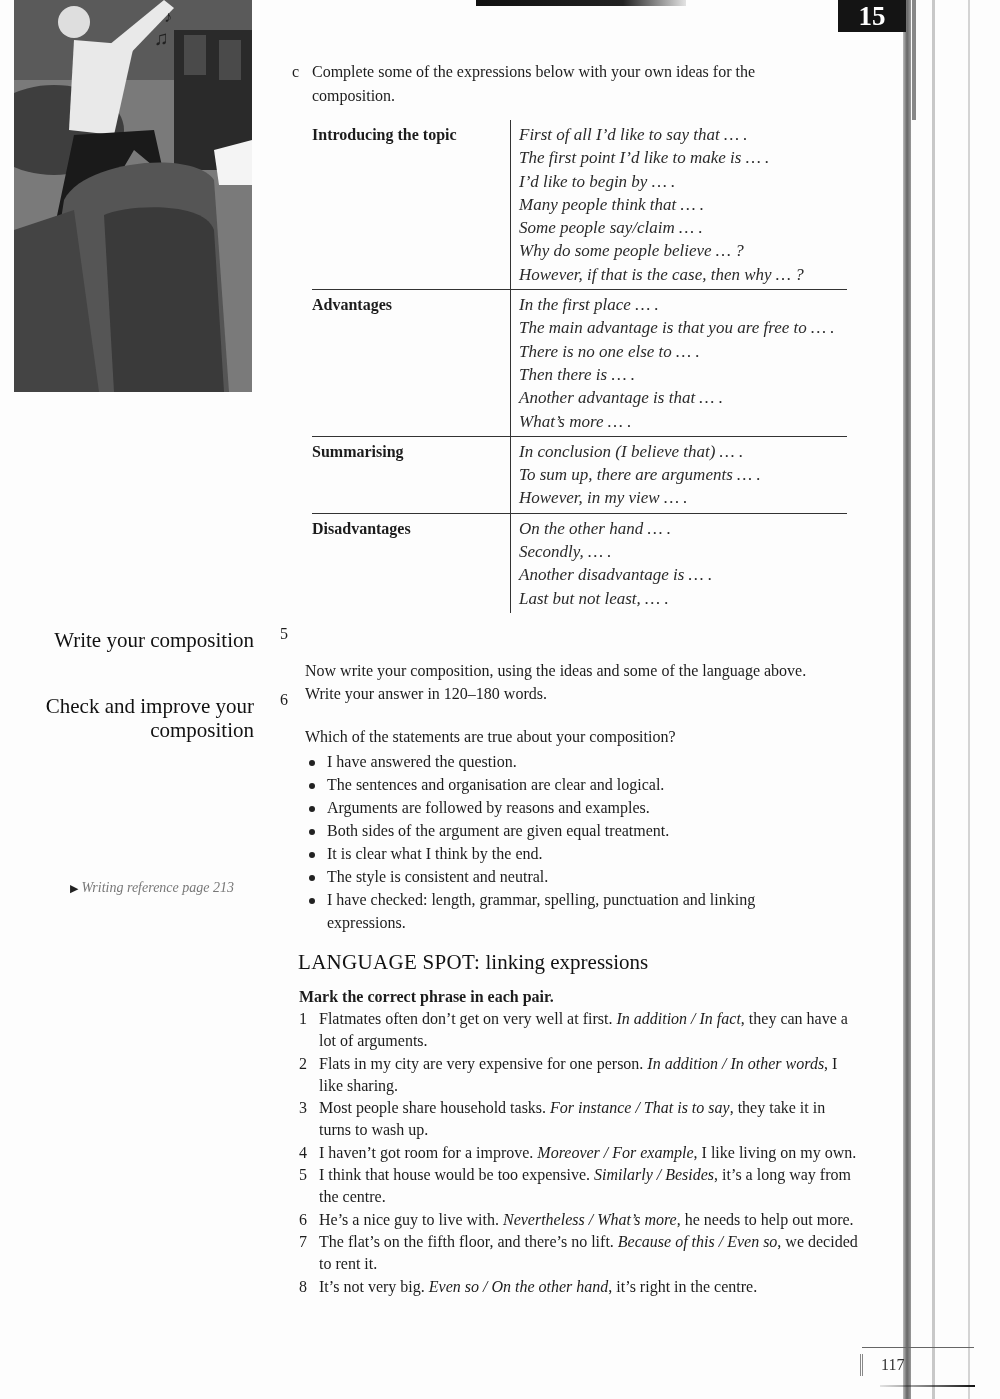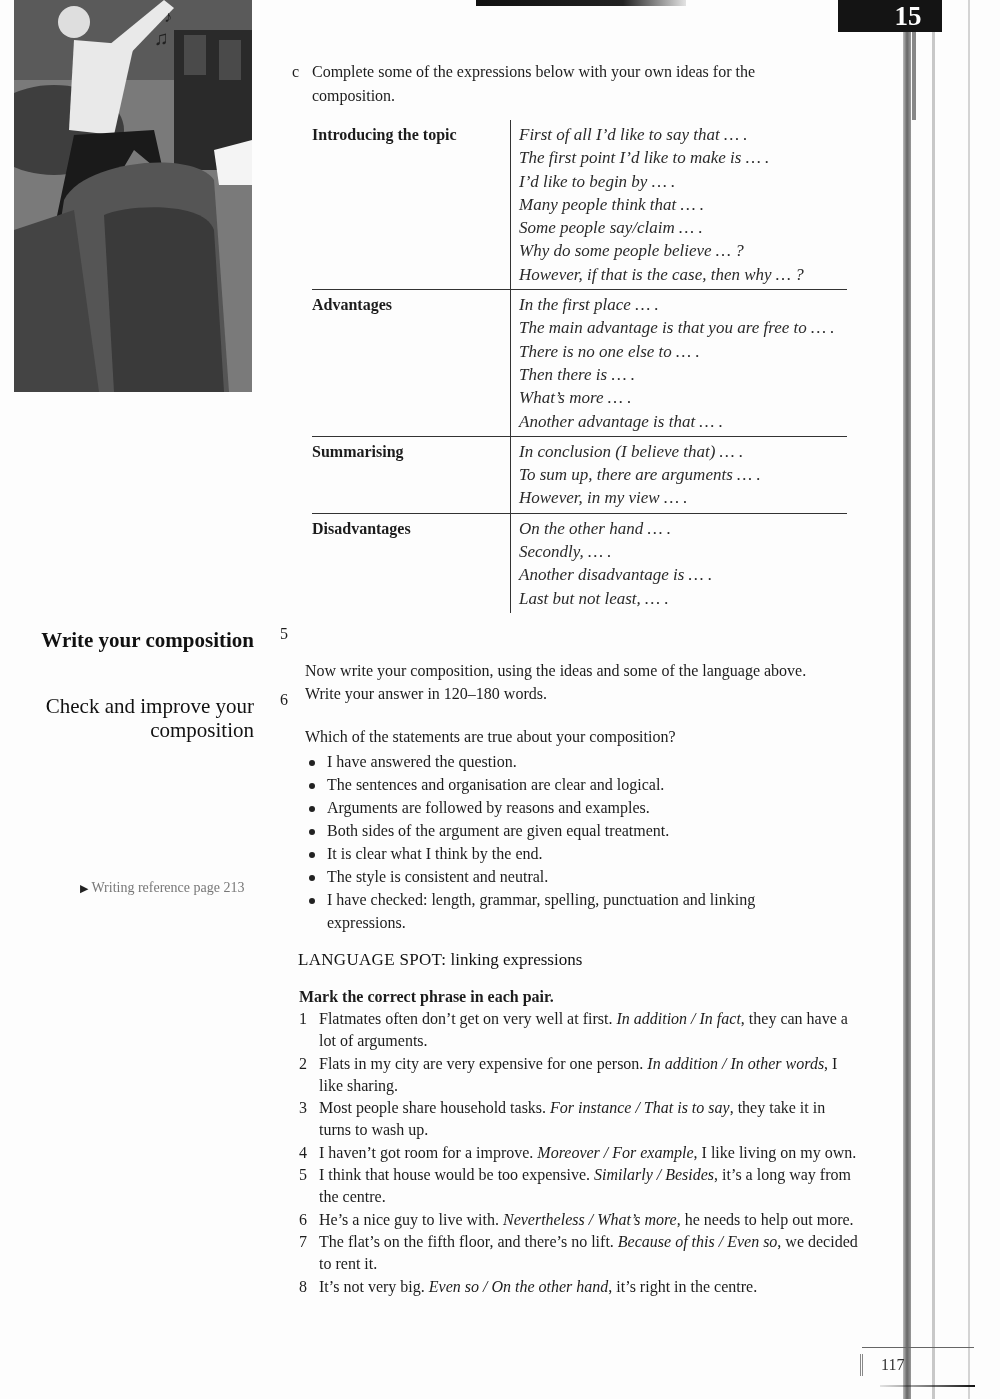--- a/index.html
+++ b/index.html
@@ -13,21 +13,21 @@
       background: #6f6f6f; overflow: hidden;
     }
     .illustration svg { display: block; width: 100%; height: 100%; }
     .top-bar {
       position: absolute; left: 476px; top: 0; width: 210px; height: 6px;
       background: linear-gradient(to right, #111 0%, #222 70%, rgba(0,0,0,0.1) 100%);
     }
     .unit-badge {
       position: absolute; left: 838px; top: 0; width: 68px; height: 32px;
       background: #141414; color: #fff; font-size: 27px; font-weight: bold;
-      display: flex; align-items: center; justify-content: center; padding-left: 36px;
+      display: flex; align-items: center; justify-content: center;
     }
     .edge-strip { position: absolute; top: 0; height: 1399px; }
     .edge-strip.s1 { left: 903px; width: 8px; background: linear-gradient(to right, #bbb, #666, #999); }
     .edge-strip.s2 { left: 912px; width: 4px; background: #888; top: 0; height: 120px; }
     .edge-strip.s3 { left: 932px; width: 3px; background: #c8c8c8; }
     .edge-strip.s4 { left: 968px; width: 2px; background: #d4d4d4; }
 
     .instr-c {
       position: absolute; left: 292px; top: 60px; width: 540px;
       font-size: 16px; line-height: 24px;
@@ -57,26 +57,26 @@
     }
     .task .num { position: absolute; left: 0; top: 0; }
     .task .text { margin-left: 25px; display: block; margin-top: 37px; }
     .bullets { list-style: none; margin: 2px 0 0 25px; padding: 0; }
     .bullets li { position: relative; padding-left: 22px; line-height: 23px; }
     .bullets li::before {
       content: ""; position: absolute; left: 4px; top: 10px; width: 6px; height: 6px;
       border-radius: 50%; background: #222;
     }
     .writing-ref {
-      position: absolute; left: 80px; top: 880px; font-size: 14px; color: #777;
+      position: absolute; left: 70px; top: 880px; font-size: 14px; color: #777; font-style: italic;
     }
     .writing-ref .arrow { color: #222; font-size: 11px; margin-right: 3px; }
 
     .lang-title {
-      position: absolute; left: 298px; top: 950px; font-size: 17px; color: #111;
+      position: absolute; left: 298px; top: 950px; font-size: 21px; color: #111;
     }
     .lang-title .caps { letter-spacing: 0.3px; }
     .lang-instr {
       position: absolute; left: 299px; top: 988px; font-size: 16px; font-weight: bold;
     }
     .lang-list {
       position: absolute; left: 299px; top: 1008px; width: 560px;
       margin: 0; padding: 0; list-style: none; font-size: 16px;
     }
     .lang-list li { position: relative; padding-left: 20px; line-height: 22.3px; }
@@ -145,22 +145,22 @@
       <div>However, if that is the case, then why … ?</div>
     </div>
   </div>
   <div class="expr-row">
     <div class="expr-cat">Advantages</div>
     <div class="expr-list">
       <div>In the first place … .</div>
       <div>The main advantage is that you are free to … .</div>
       <div>There is no one else to … .</div>
       <div>Then there is … .</div>
+      <div>Another advantage is that … .</div>
       <div>What’s more … .</div>
-      <div>Another advantage is that … .</div>
     </div>
   </div>
   <div class="expr-row">
     <div class="expr-cat">Summarising</div>
     <div class="expr-list">
       <div>In conclusion (I believe that) … .</div>
       <div>To sum up, there are arguments … .</div>
       <div>However, in my view … .</div>
     </div>
   </div>
@@ -168,21 +168,21 @@
     <div class="expr-cat">Disadvantages</div>
     <div class="expr-list">
       <div>On the other hand … .</div>
       <div>Secondly, … .</div>
       <div>Another disadvantage is … .</div>
       <div>Last but not least, … .</div>
     </div>
   </div>
 </div>
 
-<div class="section-heading" style="top:628px;font-weight:bold;">Write your composition</div>
+<div class="section-heading" style="top:628px;">Write your composition</div>
 <div class="task" style="top:622px;">
   <span class="num">5</span>
   <span class="text">Now write your composition, using the ideas and some of the language above. Write your answer in 120–180 words.</span>
 </div>
 
 <div class="section-heading" style="top:694px;">Check and improve your composition</div>
 <div class="task" style="top:688px;">
   <span class="num">6</span>
   <span class="text">Which of the statements are true about your composition?</span>
   <ul class="bullets">

